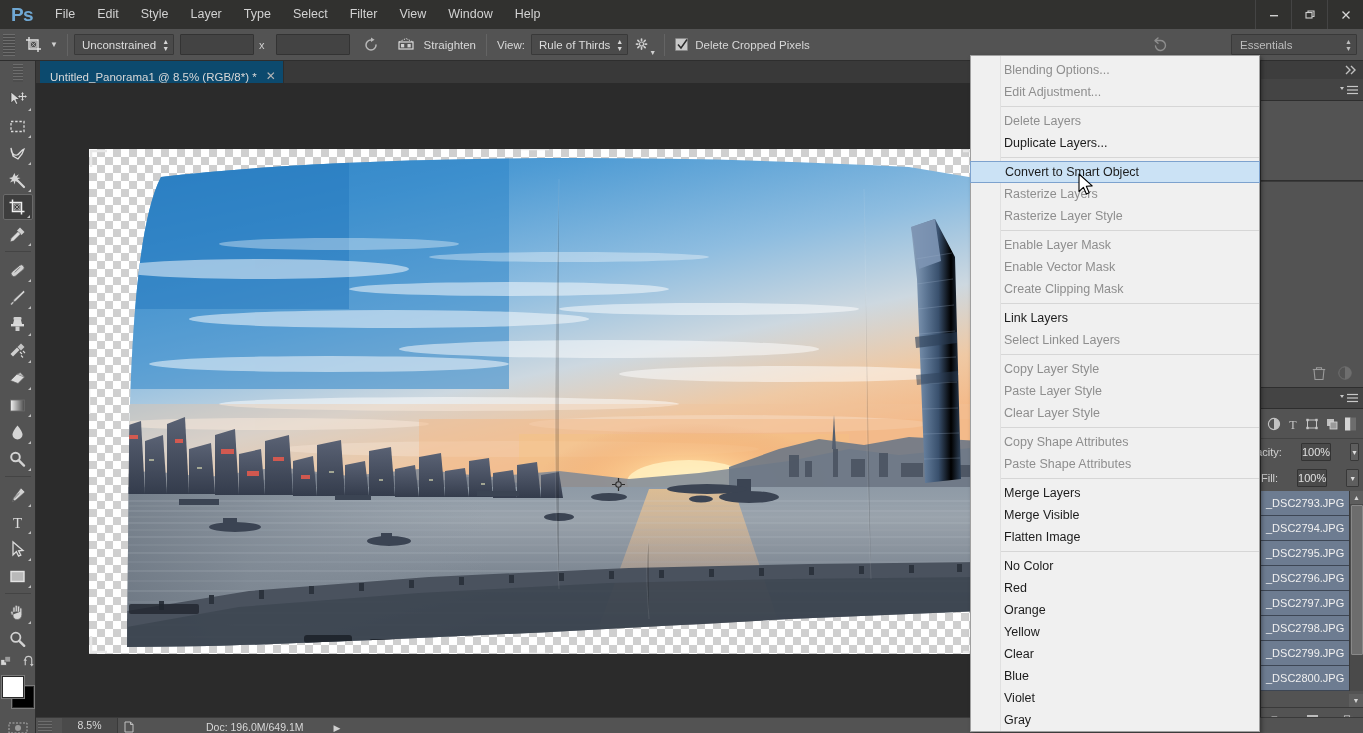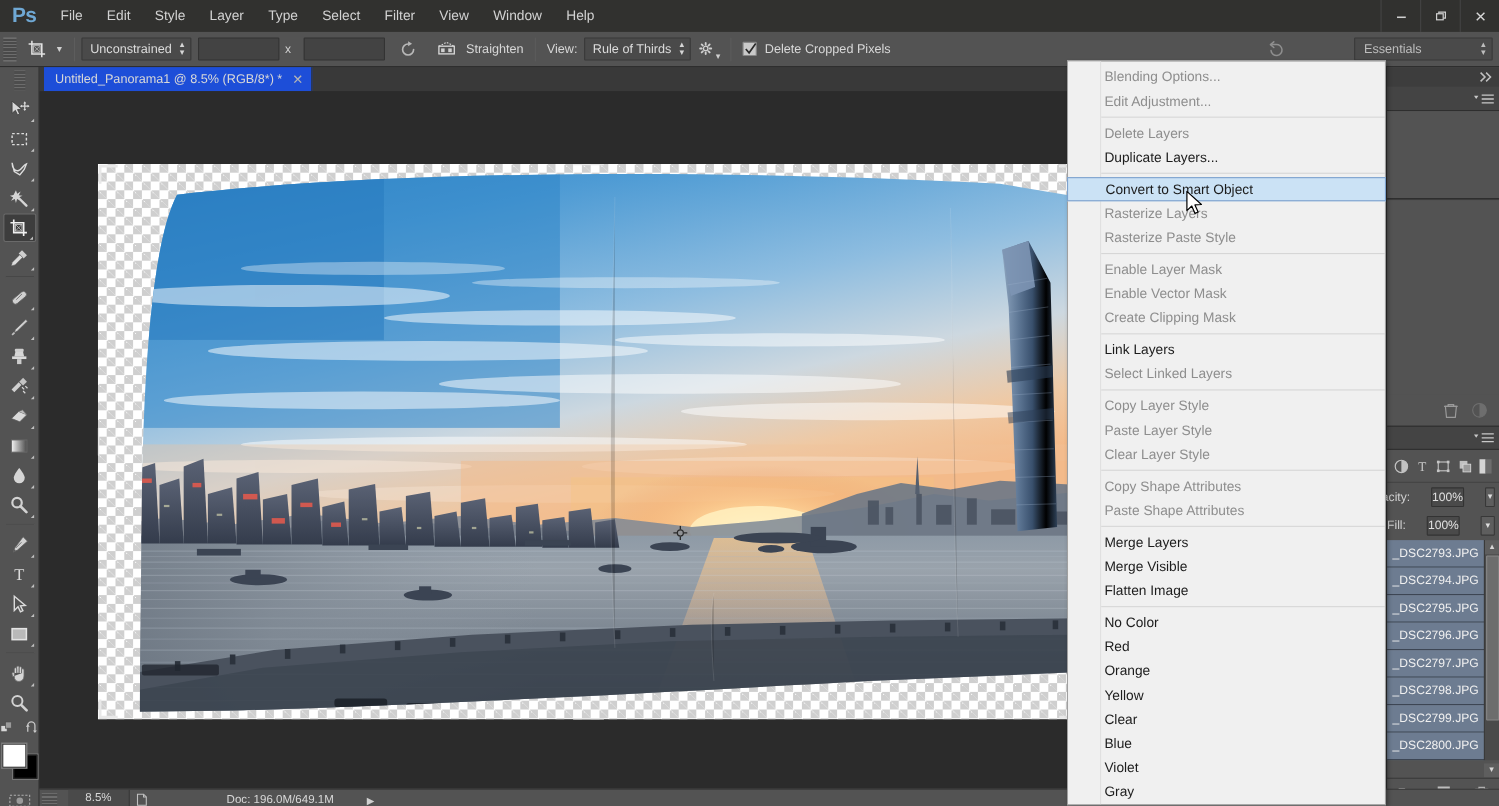--- a/index.html
+++ b/index.html
@@ -94,22 +94,22 @@
     padding: 0 4px 0 8px;
   }
 
   
   .tabbar {
     position: absolute; top: 61px; left: 36px; width: 1327px; height: 22px;
     background: #393939;
   }
   .doc-tab {
     position: absolute; left: 4px; top: 0; height: 22px;
-    background: #1d4ed8;
-    display: flex; align-items: center; padding: 0 7px 0 10px;
+    background: #0c4a6e;
+    display: flex; align-items: flex-end; padding: 0 7px 0 10px;
     border-right: 1px solid #2d2d2d;
   }
   .doc-tab .title { color: #d8d8d8; font-size: 11.5px; white-space: nowrap; }
   .doc-tab .close { color: #b5b5b5; font-size: 12px; margin-left: 9px; }
 
   
   .toolbar {
     position: absolute; left: 0; top: 61px; width: 36px; height: 672px;
     background: #535353;
     border-right: 1px solid #2e2e2e;
@@ -975,21 +975,21 @@
     <div class="ctx-gutter"></div>
     <div id="ctx-items">
         <div class="ctx-item disabled">Blending Options...</div>
         <div class="ctx-item disabled">Edit Adjustment...</div>
         <div class="ctx-sep"></div>
         <div class="ctx-item disabled">Delete Layers</div>
         <div class="ctx-item">Duplicate Layers...</div>
         <div class="ctx-sep"></div>
         <div class="ctx-item selected">Convert to Smart Object</div>
         <div class="ctx-item disabled">Rasterize Layers</div>
-        <div class="ctx-item disabled">Rasterize Paste Style</div>
+        <div class="ctx-item disabled">Rasterize Layer Style</div>
         <div class="ctx-sep"></div>
         <div class="ctx-item disabled">Enable Layer Mask</div>
         <div class="ctx-item disabled">Enable Vector Mask</div>
         <div class="ctx-item disabled">Create Clipping Mask</div>
         <div class="ctx-sep"></div>
         <div class="ctx-item">Link Layers</div>
         <div class="ctx-item disabled">Select Linked Layers</div>
         <div class="ctx-sep"></div>
         <div class="ctx-item disabled">Copy Layer Style</div>
         <div class="ctx-item disabled">Paste Layer Style</div>

